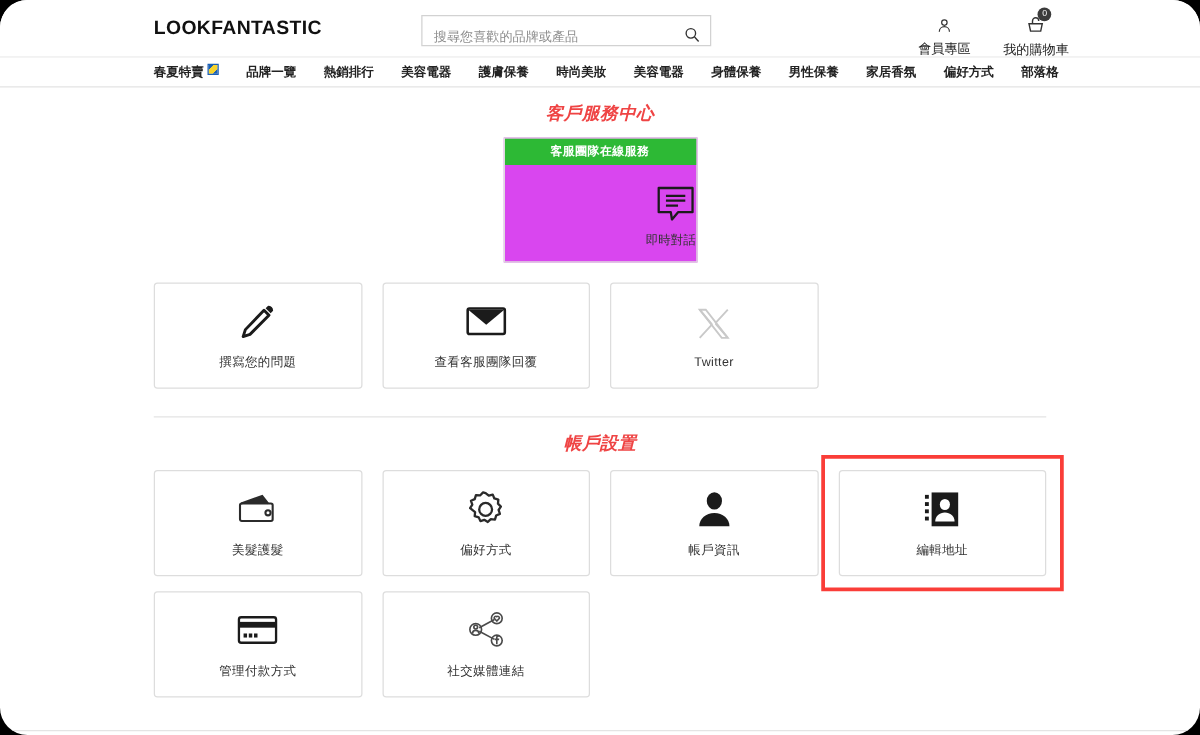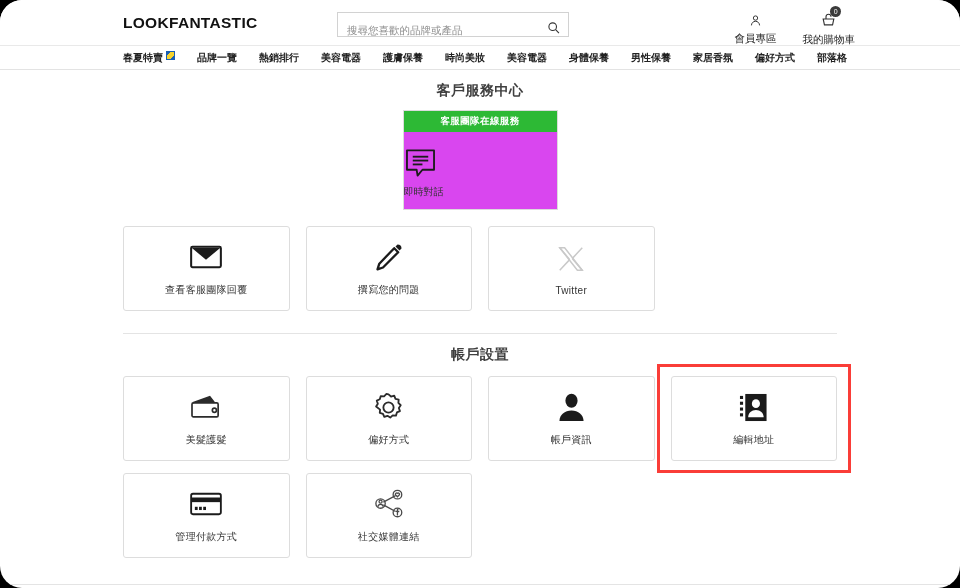--- a/index.html
+++ b/index.html
@@ -109,24 +109,25 @@
     background: linear-gradient(135deg,#1a5fb4 0%,#1a5fb4 25%,#f6d32d 25%,#f6d32d 75%,#1a5fb4 75%);
     border: 1px solid #1a5fb4;
   }
 
   
   .content { padding: 0 123px; }
   .section-title {
     text-align: center;
     font-size: 14px;
     font-weight: bold;
-    color: #404040;
+    color: #ef4444;
     margin-top: 12px;
     margin-bottom: 10px;
     letter-spacing: 0.5px;
+    font-style: italic;
   }
 
   
   .chat-card {
     width: 155px;
     margin: 0 auto;
     border: 1px solid #dcdcdc;
     background: #d946ef;
   }
   .chat-banner {
@@ -134,21 +135,21 @@
     color: #fff;
     font-size: 9.5px;
     font-weight: bold;
     text-align: center;
     padding: 4px 0;
     letter-spacing: 0.4px;
   }
   .chat-body {
     padding: 13px 0 10px;
     display: flex; flex-direction: column;
-    align-items: flex-start; gap: 6px;
+    align-items: flex-end; gap: 6px;
   }
   .chat-label { font-size: 10px; color: #333; }
 
   
   .card-grid {
     display: grid;
     grid-template-columns: repeat(4, 1fr);
     gap: 16px;
     margin-top: 16px;
   }
@@ -269,36 +270,36 @@
           </svg>
         </span>
         <span class="chat-label">即時對話</span>
       </div>
     </div>
 
     <div class="card-grid">
 
       <div class="card">
         <span class="card-icon">
+          <svg width="32" height="32" viewBox="0 0 32 32" fill="#1b1b1b">
+            <path d="M24.5 3.5a4 4 0 0 1 4 4l-2 2-4-4 2-2z"></path>
+            <path d="M21.2 7.2l4 4L10 26.5l-5.5 1.8 1.8-5.6L21.2 7.2z" fill="none" stroke="#1b1b1b" stroke-width="2.3" stroke-linejoin="round"></path>
+          </svg>
+        </span>
+        <span class="card-label">撰寫您的問題</span>
+      </div>
+
+      <div class="card">
+        <span class="card-icon">
           <svg width="34" height="26" viewBox="0 0 36 28" fill="none" stroke="#1b1b1b" stroke-width="2.2">
             <rect x="2" y="3" width="32" height="22" rx="1.5"></rect>
             <path d="M2.5 4l15.5 13L33.5 4z" fill="#1b1b1b" stroke="none"></path>
           </svg>
         </span>
         <span class="card-label">查看客服團隊回覆</span>
-      </div>
-
-      <div class="card">
-        <span class="card-icon">
-          <svg width="32" height="32" viewBox="0 0 32 32" fill="#1b1b1b">
-            <path d="M24.5 3.5a4 4 0 0 1 4 4l-2 2-4-4 2-2z"></path>
-            <path d="M21.2 7.2l4 4L10 26.5l-5.5 1.8 1.8-5.6L21.2 7.2z" fill="none" stroke="#1b1b1b" stroke-width="2.3" stroke-linejoin="round"></path>
-          </svg>
-        </span>
-        <span class="card-label">撰寫您的問題</span>
       </div>
 
 
       <div class="card">
         <span class="card-icon">
           <svg width="30" height="30" viewBox="0 0 32 32" fill="none" stroke="#c9c9c9" stroke-width="1.6">
             <path d="M4 4l10.5 12.5M4 28l10.8-11.6M28 4L17.2 15.6M28 28L17.5 15.8"></path>
             <path d="M4 4h5.2l18.8 24h-5.2z"></path>
           </svg>
         </span>

